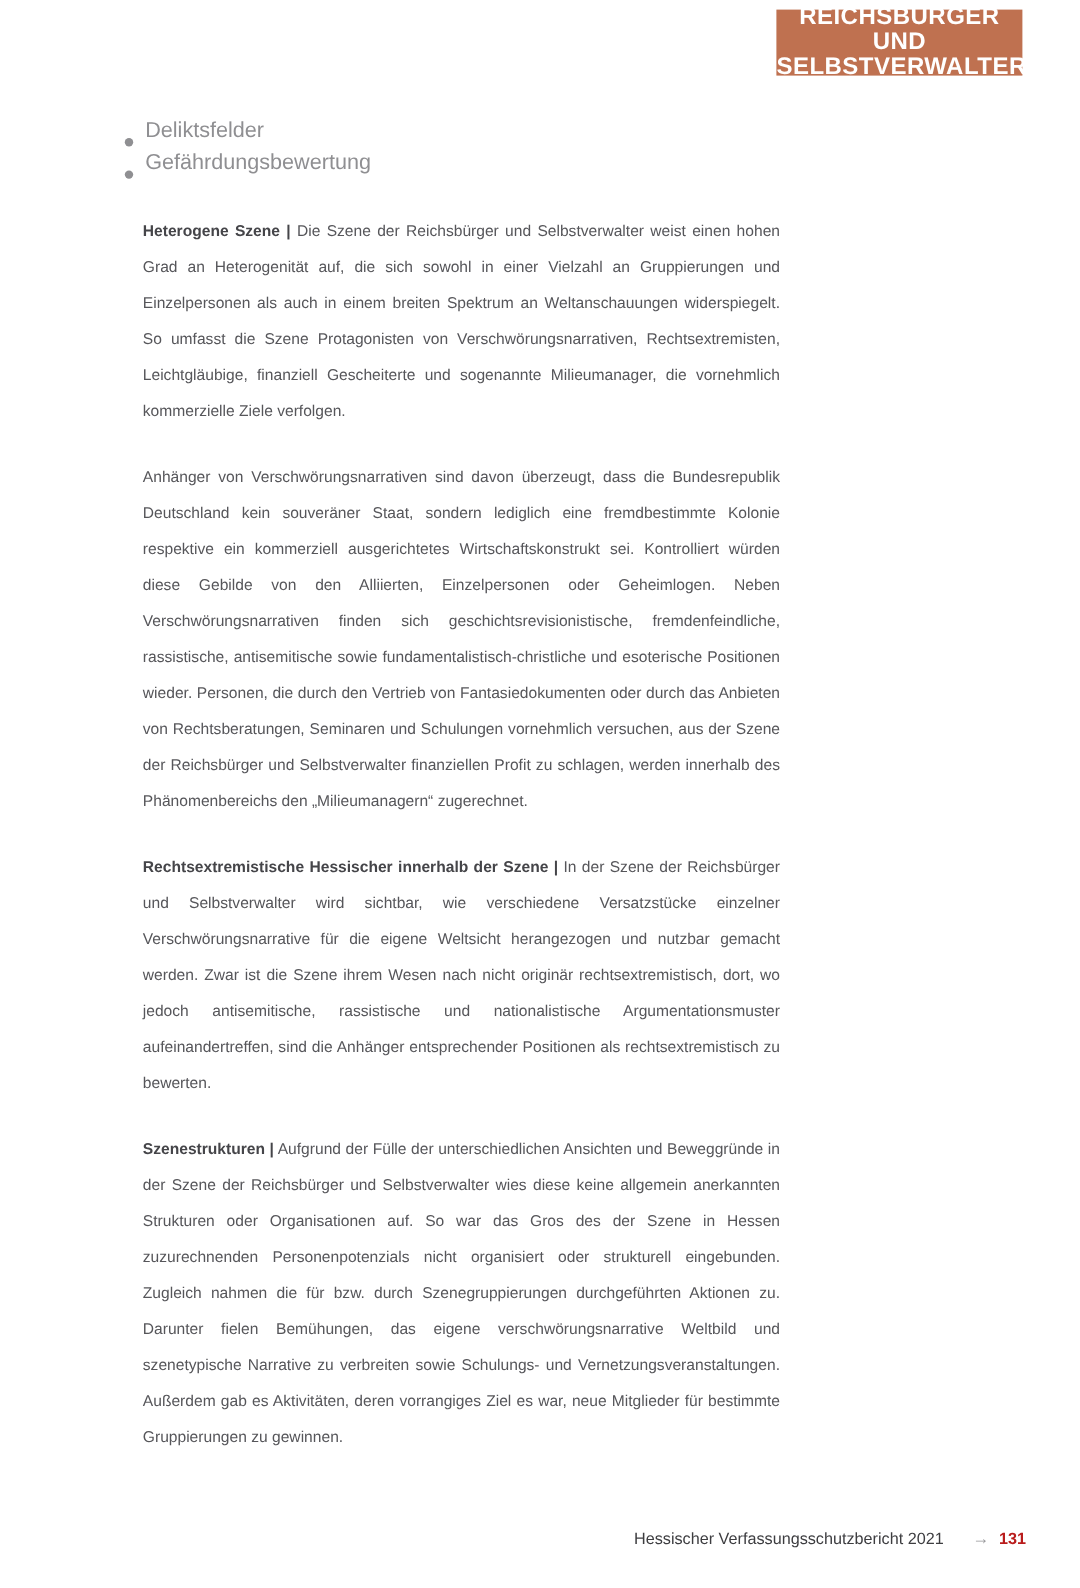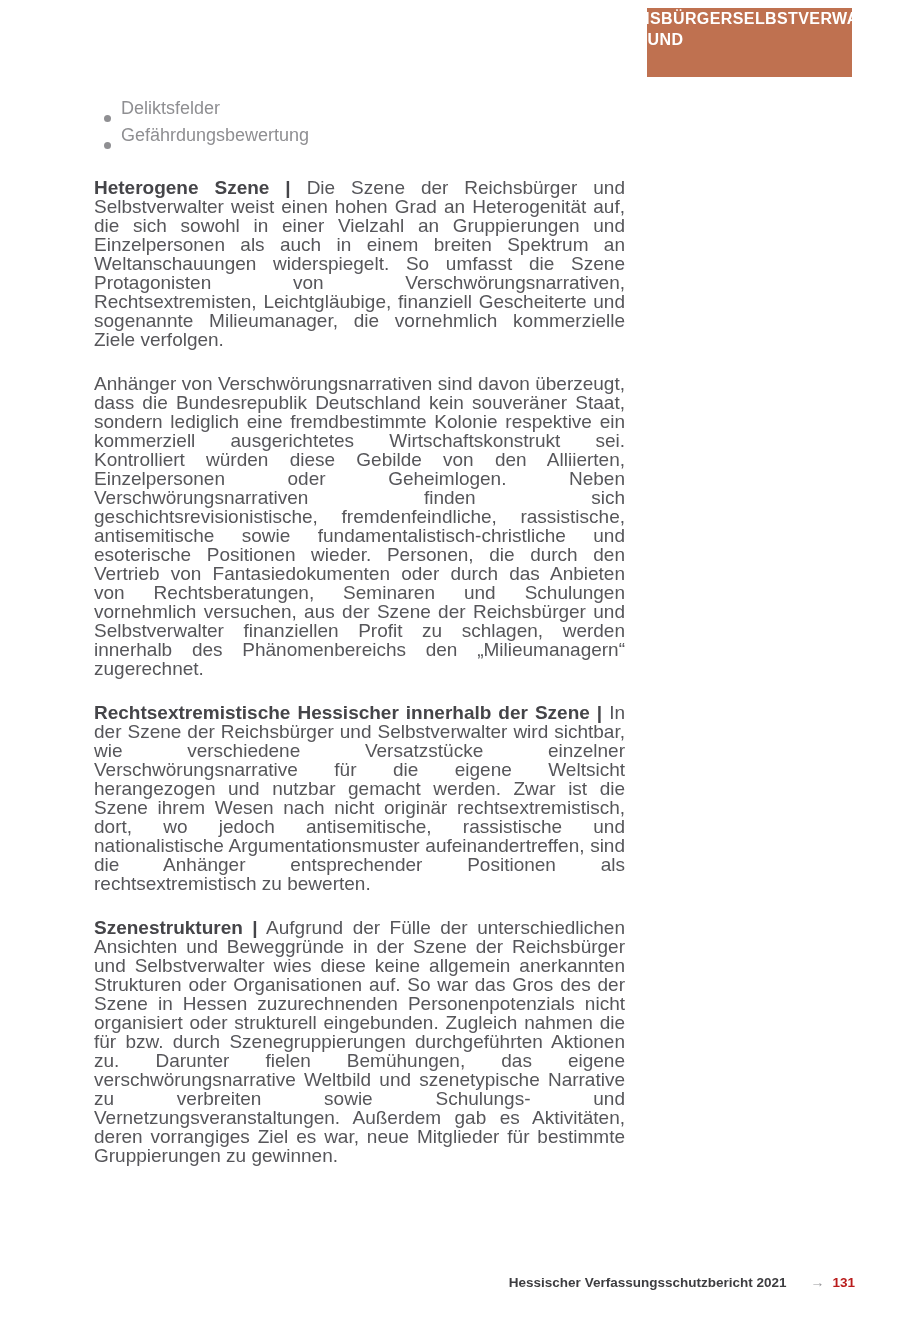--- a/index.html
+++ b/index.html
@@ -10,30 +10,30 @@
     height: 1323px;
     background: #ffffff;
     font-family: "Liberation Sans", sans-serif;
     overflow: hidden;
   }
   .badge {
     position: absolute;
     left: 647px;
     top: 8px;
     width: 205px;
-    height: 69px;
+    height: 55px;
     background: #bf7150;
     color: #ffffff;
     font-weight: bold;
-    font-size: 16px;
+    font-size: 20px;
     line-height: 21px;
     letter-spacing: 0.4px;
     text-align: center;
     display: flex;
-    flex-direction: row;
+    flex-direction: column;
     justify-content: center;
   }
   .bullets {
     position: absolute;
     left: 104px;
     top: 95px;
     list-style: none;
     color: #8f8f92;
     font-size: 18px;
     line-height: 27px;
@@ -43,42 +43,42 @@
     display: inline-block;
     width: 7px;
     height: 7px;
     border-radius: 50%;
     background: #8f8f92;
     margin-right: 10px;
     flex: 0 0 auto;
   }
   .content {
     position: absolute;
-    left: 94px;
+    left: 119px;
     top: 178px;
     width: 531px;
     color: #56565a;
-    font-size: 19px;
-    line-height: 19px;
+    font-size: 13px;
+    line-height: 30px;
     text-align: justify;
     hyphens: auto;
     -webkit-hyphens: auto;
   }
   .content p { margin-bottom: 25px; }
   .lead { font-weight: bold; color: #454549; }
   .footer {
     position: absolute;
     right: 45px;
     top: 1274px;
     font-size: 13.5px;
     display: flex;
     align-items: baseline;
     gap: 8px;
   }
-  .footer-title { font-weight: bold; color: #3d3d40; margin-left: 26px; }
+  .footer-title { font-weight: normal; color: #3d3d40; margin-left: 26px; }
   .footer-arrow { color: #98989b; font-size: 14px; margin-left: 16px; }
   .footer-page { font-weight: bold; color: #b91c1c; }
 </style>
 </head>
 <body>
 
 <div class="page">
 
   <div class="badge">
     <div>REICHSBÜRGER UND</div>

